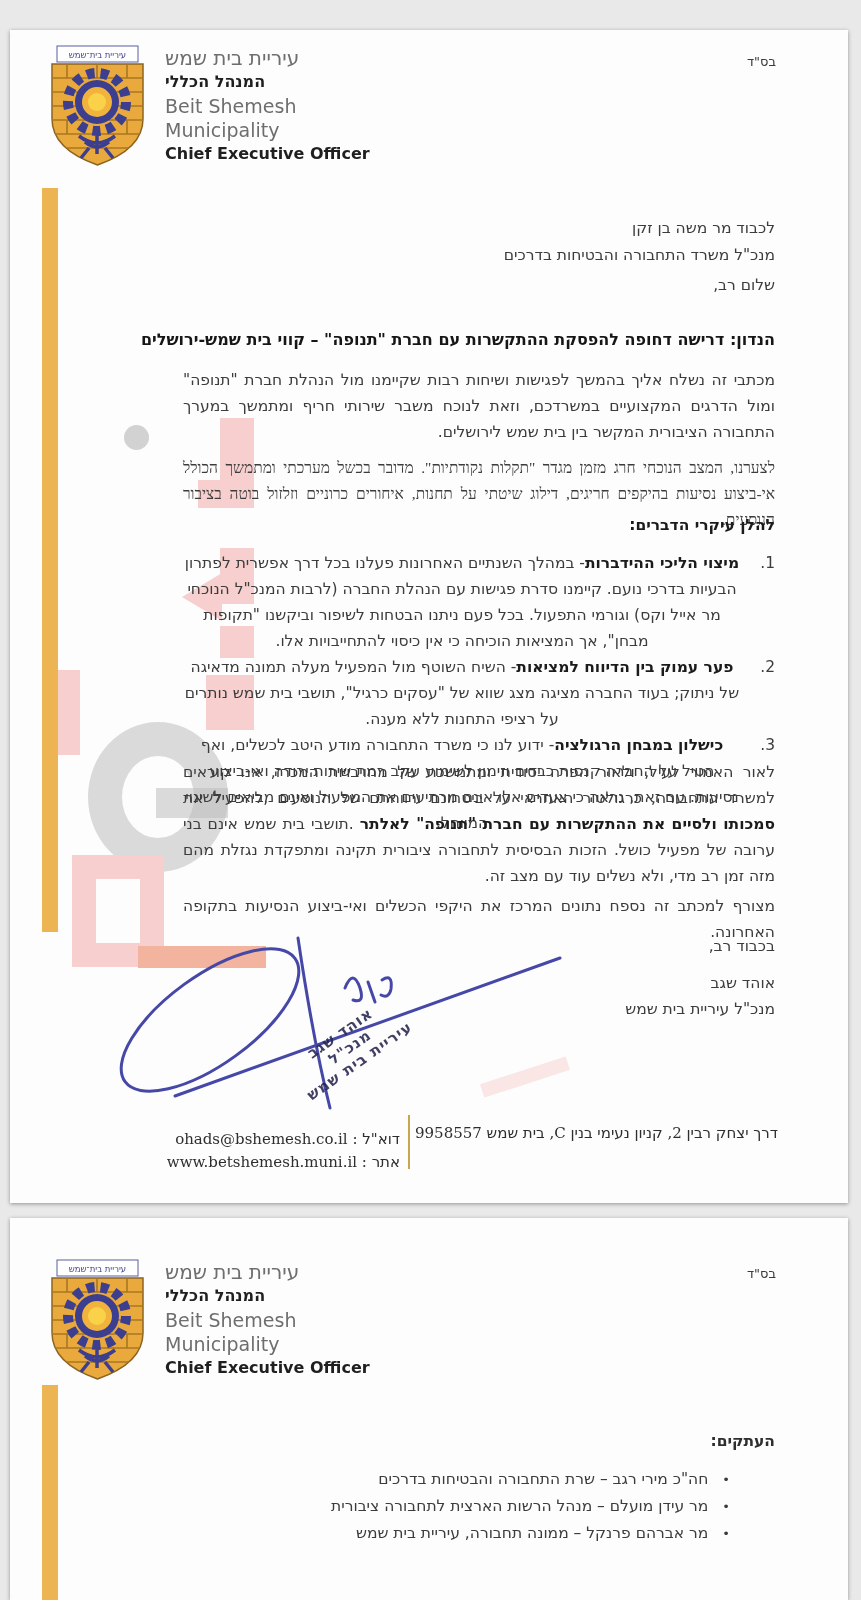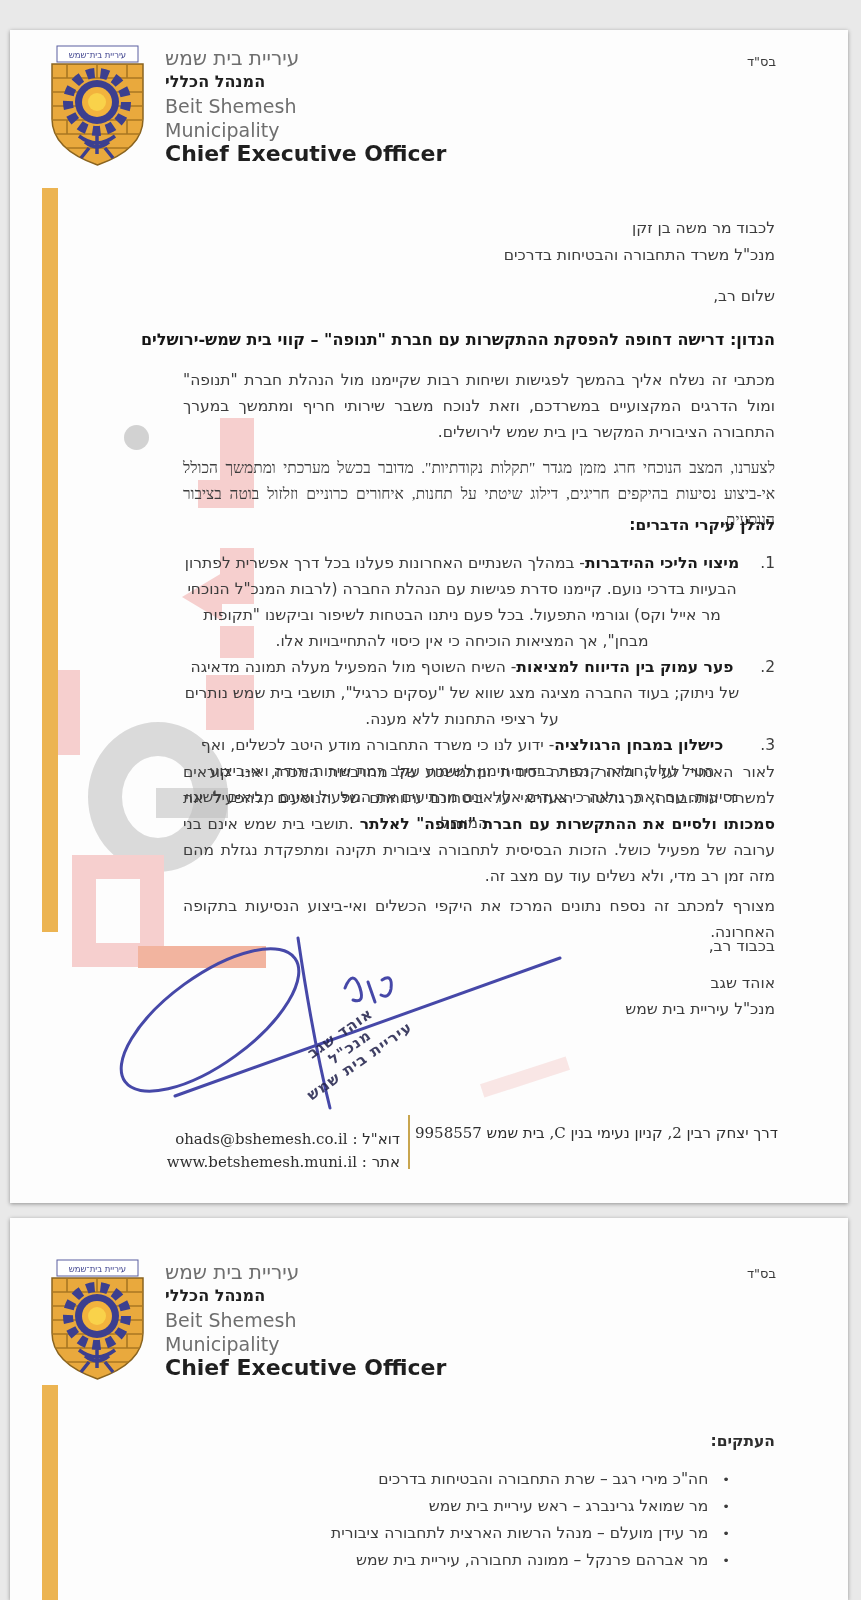--- a/index.html
+++ b/index.html
@@ -13,21 +13,21 @@
   .p2 .besd{top:48px;}
   
   .lh{position:absolute;left:35px;top:14px;}
   .p2 .lh{top:40px;}
   .lh-text{position:absolute;left:155px;top:16px;width:340px;}
   .p2 .lh-text{top:42px;}
   .lh-text div{line-height:24px;}
   .lh-he{font-size:20px;color:#6e6e6e;}
   .lh-he-b{font-size:16px;color:#1f1f1f;font-weight:bold;}
   .lh-en{font-size:19px;color:#6e6e6e;}
-  .lh-en-b{font-size:22px;color:#1f1f1f;font-weight:bold;}
+  .lh-en-b{font-size:16px;color:#1f1f1f;font-weight:bold;}
   .goldbar{position:absolute;left:32px;width:16px;background:#ecb452;}
   .gb1{top:158px;height:744px;}
   .gb2{top:167px;height:215px;}
   
   .wm{position:absolute;inset:0;pointer-events:none;}
   .wm *{position:absolute;}
   .wm .pink{background:#f6cfce;}
   .wm .circle{left:114px;top:395px;width:25px;height:25px;border-radius:50%;background:#c7c7c7;opacity:.8;}
   .wm .tri{width:0;height:0;border-top:24px solid transparent;border-bottom:24px solid transparent;
            border-right:40px solid #f6cfce;left:172px;top:543px;}
@@ -130,21 +130,21 @@
       <div class="lh-he-b">המנהל הכללי</div>
       <div class="lh-en">Beit Shemesh</div>
       <div class="lh-en">Municipality</div>
       <div class="lh-en-b">Chief Executive Officer</div>
     </div>
 
     <div class="goldbar gb1"></div>
 
     <div class="tx" style="top:185px;">לכבוד מר משה בן זקן</div>
     <div class="tx" style="top:212px;">מנכ"ל משרד התחבורה והבטיחות בדרכים</div>
-    <div class="tx" style="top:253px;">שלום רב,</div>
+    <div class="tx" style="top:242px;">שלום רב,</div>
     <div class="tx subject" style="top:297px;">הנדון: דרישה דחופה להפסקת ההתקשרות עם חברת "תנופה" – קווי בית שמש-ירושלים</div>
 
     <div class="tx w" style="top:337px;">מכתבי זה נשלח אליך בהמשך לפגישות ושיחות רבות שקיימנו מול הנהלת חברת "תנופה" ומול הדרגים המקצועיים במשרדכם, וזאת לנוכח משבר שירותי חריף ומתמשך במערך התחבורה הציבורית המקשר בין בית שמש לירושלים.</div>
     <div class="tx w" style="top:425px;font-family:Liberation Serif, serif;">לצערנו, המצב הנוכחי חרג מזמן מגדר "תקלות נקודתיות". מדובר בכשל מערכתי ומתמשך הכולל אי-ביצוע נסיעות בהיקפים חריגים, דילוג שיטתי על תחנות, איחורים כרוניים וזלזול בוטה בציבור הנוסעים.</div>
     <div class="tx bold" style="top:482px;">להלן עיקרי הדברים:</div>
 
     <div class="list" style="top:520px;">
       <div class="li">
         <span class="num">1.</span>
         <div class="litext"><span class="bold">מיצוי הליכי ההידברות</span><span>- במהלך השנתיים האחרונות פעלנו בכל דרך אפשרית לפתרון הבעיות בדרכי נועם. קיימנו סדרת פגישות עם הנהלת החברה (לרבות המנכ"ל הנוכחי מר אייל וקס) וגורמי התפעול. בכל פעם ניתנו הבטחות לשיפור וביקשנו "תקופות מבחן", אך המציאות הוכיחה כי אין כיסוי להתחייבויות אלו.</span></div>
@@ -239,19 +239,18 @@
       <div class="lh-en">Beit Shemesh</div>
       <div class="lh-en">Municipality</div>
       <div class="lh-en-b">Chief Executive Officer</div>
     </div>
 
     <div class="goldbar gb2"></div>
 
     <div class="copies-title">העתקים:</div>
     <div class="copies">
       <div class="row">חה"כ מירי רגב – שרת התחבורה והבטיחות בדרכים</div>
-      <div class="row">מר שמואל גרינברג – ראש עיריית בית שמש</div>
       <div class="row">מר עידן מועלם – מנהל הרשות הארצית לתחבורה ציבורית</div>
       <div class="row">מר אברהם פרנקל – ממונה תחבורה, עיריית בית שמש</div>
     </div>
   </div>
 
 </div>
 
 </body></html>

